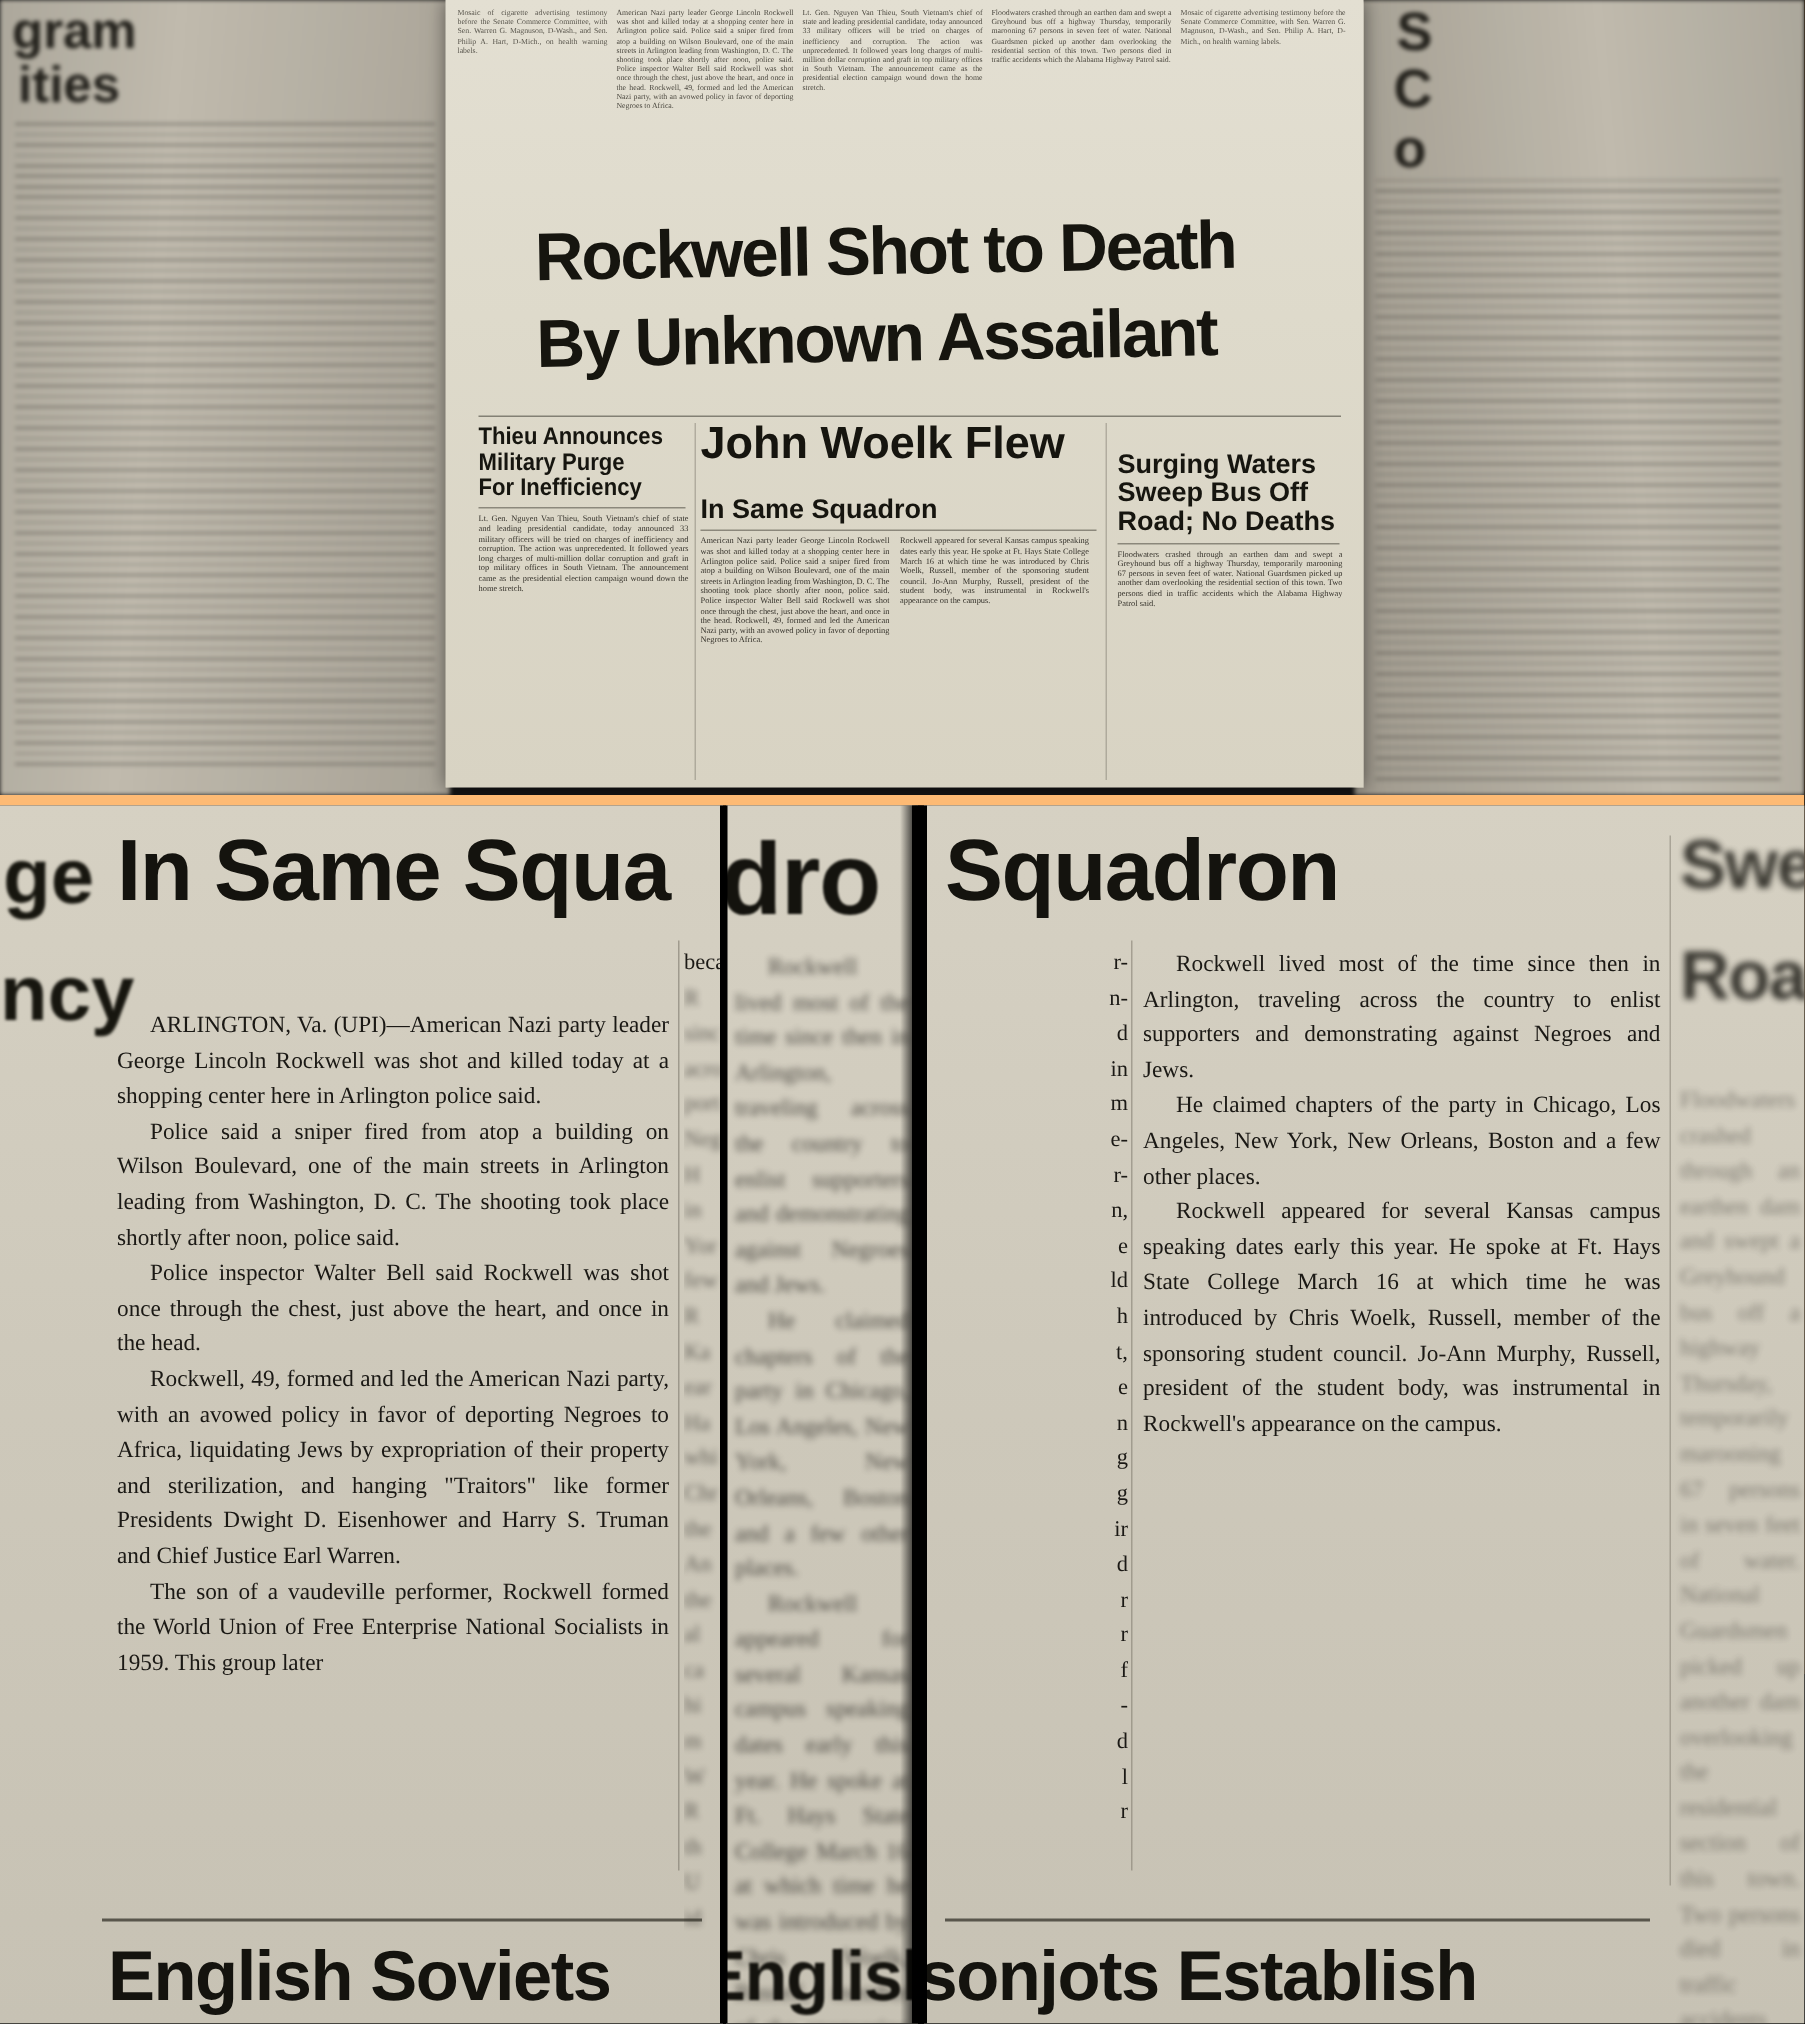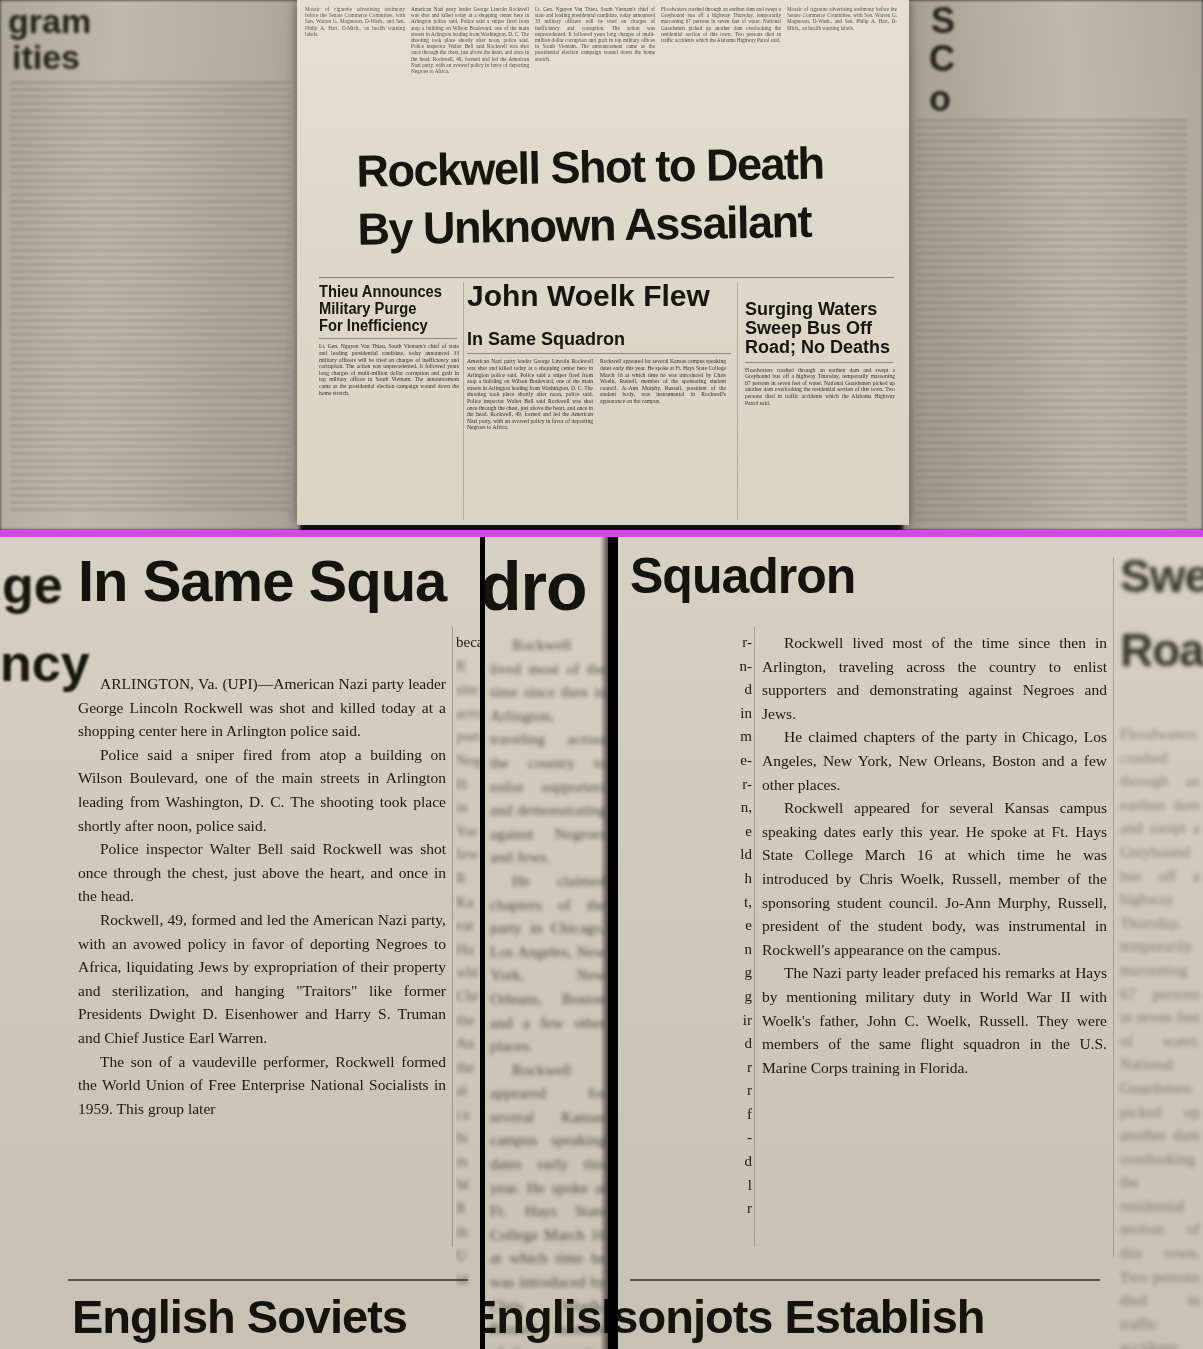--- a/index.html
+++ b/index.html
@@ -1,17 +1,17 @@
 <!DOCTYPE html>
 <html><head>
 <meta charset="utf-8">
 <style>
   html,body{margin:0;padding:0;background:#000;}
   body{width:1203px;height:1349px;overflow:hidden;font-family:"Liberation Serif",serif;}
-  .page{position:relative;width:1203px;height:1116px;background:#d946ef;}
+  .page{position:relative;width:1203px;height:1116px;background:#fdba74;}
 
   
   .top-panel{position:absolute;left:0;top:0;width:1203px;height:530px;background:#111;overflow:hidden;}
   .tp-bg{position:absolute;left:0;top:0;width:1203px;height:530px;
          background:#151515;}
   
   .tp-left{position:absolute;left:0;top:0;width:300px;height:530px;
       background:linear-gradient(95deg,#b8b3a6 0%,#cdc7b9 35%,#b3ada0 100%);
       filter:blur(1.6px);opacity:.93;}
   .tp-right{position:absolute;left:903px;top:0;width:300px;height:530px;
@@ -193,21 +193,21 @@
 
       </div>
       <div class="btm-head-txt" style="position:absolute;left:-18px;top:752px;filter:blur(.6px);">English Soviets</div>
     </div>
 
     <div class="gutter-shadow" style="left:600px;"></div>
 
     <div class="bpanel b3">
       <div class="paper"></div>
 
-      <div class="bighead" style="position:absolute;left:14px;top:10px;font-size:50px;">Squadron</div>
+      <div class="bighead" style="position:absolute;left:14px;top:10px;font-size:58px;">Squadron</div>
 
       <div class="edge-frag" style="position:absolute;left:112px;top:94px;width:24px;overflow:hidden;text-align:right;">
         <div>r-</div>
         <div>n-</div>
         <div>d</div>
         <div>in</div>
         <div>m</div>
         <div>e-</div>
         <div>r-</div>
         <div>n,</div>
@@ -229,21 +229,20 @@
         <div>l</div>
         <div>r</div>
       </div>
 
       <div class="vline" style="left:138px;top:90px;height:620px;opacity:.55;"></div>
 
       <div class="col" style="position:absolute;left:146px;top:94px;width:345px;">
         <p>Rockwell lived most of the time since then in Arlington, traveling across the country to enlist supporters and demonstrating against Negroes and Jews.</p>
         <p>He claimed chapters of the party in Chicago, Los Angeles, New York, New Orleans, Boston and a few other places.</p>
         <p>Rockwell appeared for several Kansas campus speaking dates early this year. He spoke at Ft. Hays State College March 16 at which time he was introduced by Chris Woelk, Russell, member of the sponsoring student council. Jo-Ann Murphy, Russell, president of the student body, was instrumental in Rockwell's appearance on the campus.</p>
-        <p>The Nazi party leader prefaced his remarks at Hays by mentioning military duty in World War II with Woelk's father, John C. Woelk, Russell. They were members of the same flight squadron in the U.S. Marine Corps training in Florida.</p>
       </div>
 
       <div class="vline" style="left:497px;top:20px;height:700px;opacity:.5;"></div>
 
       <div style="position:absolute;left:502px;top:0;width:85px;height:812px;filter:blur(2px);opacity:.8;">
         <div class="bighead" style="position:absolute;left:2px;top:12px;font-size:46px;">Swe</div>
         <div class="bighead" style="position:absolute;left:2px;top:86px;font-size:46px;">Road</div>
         <div class="col" style="position:absolute;left:2px;top:185px;width:80px;opacity:.55;">Floodwaters crashed through an earthen dam and swept a Greyhound bus off a highway Thursday, temporarily marooning 67 persons in seven feet of water. National Guardsmen picked up another dam overlooking the residential section of this town. Two persons died in traffic accidents which the Alabama Highway Patrol said.</div>
       </div>
 

